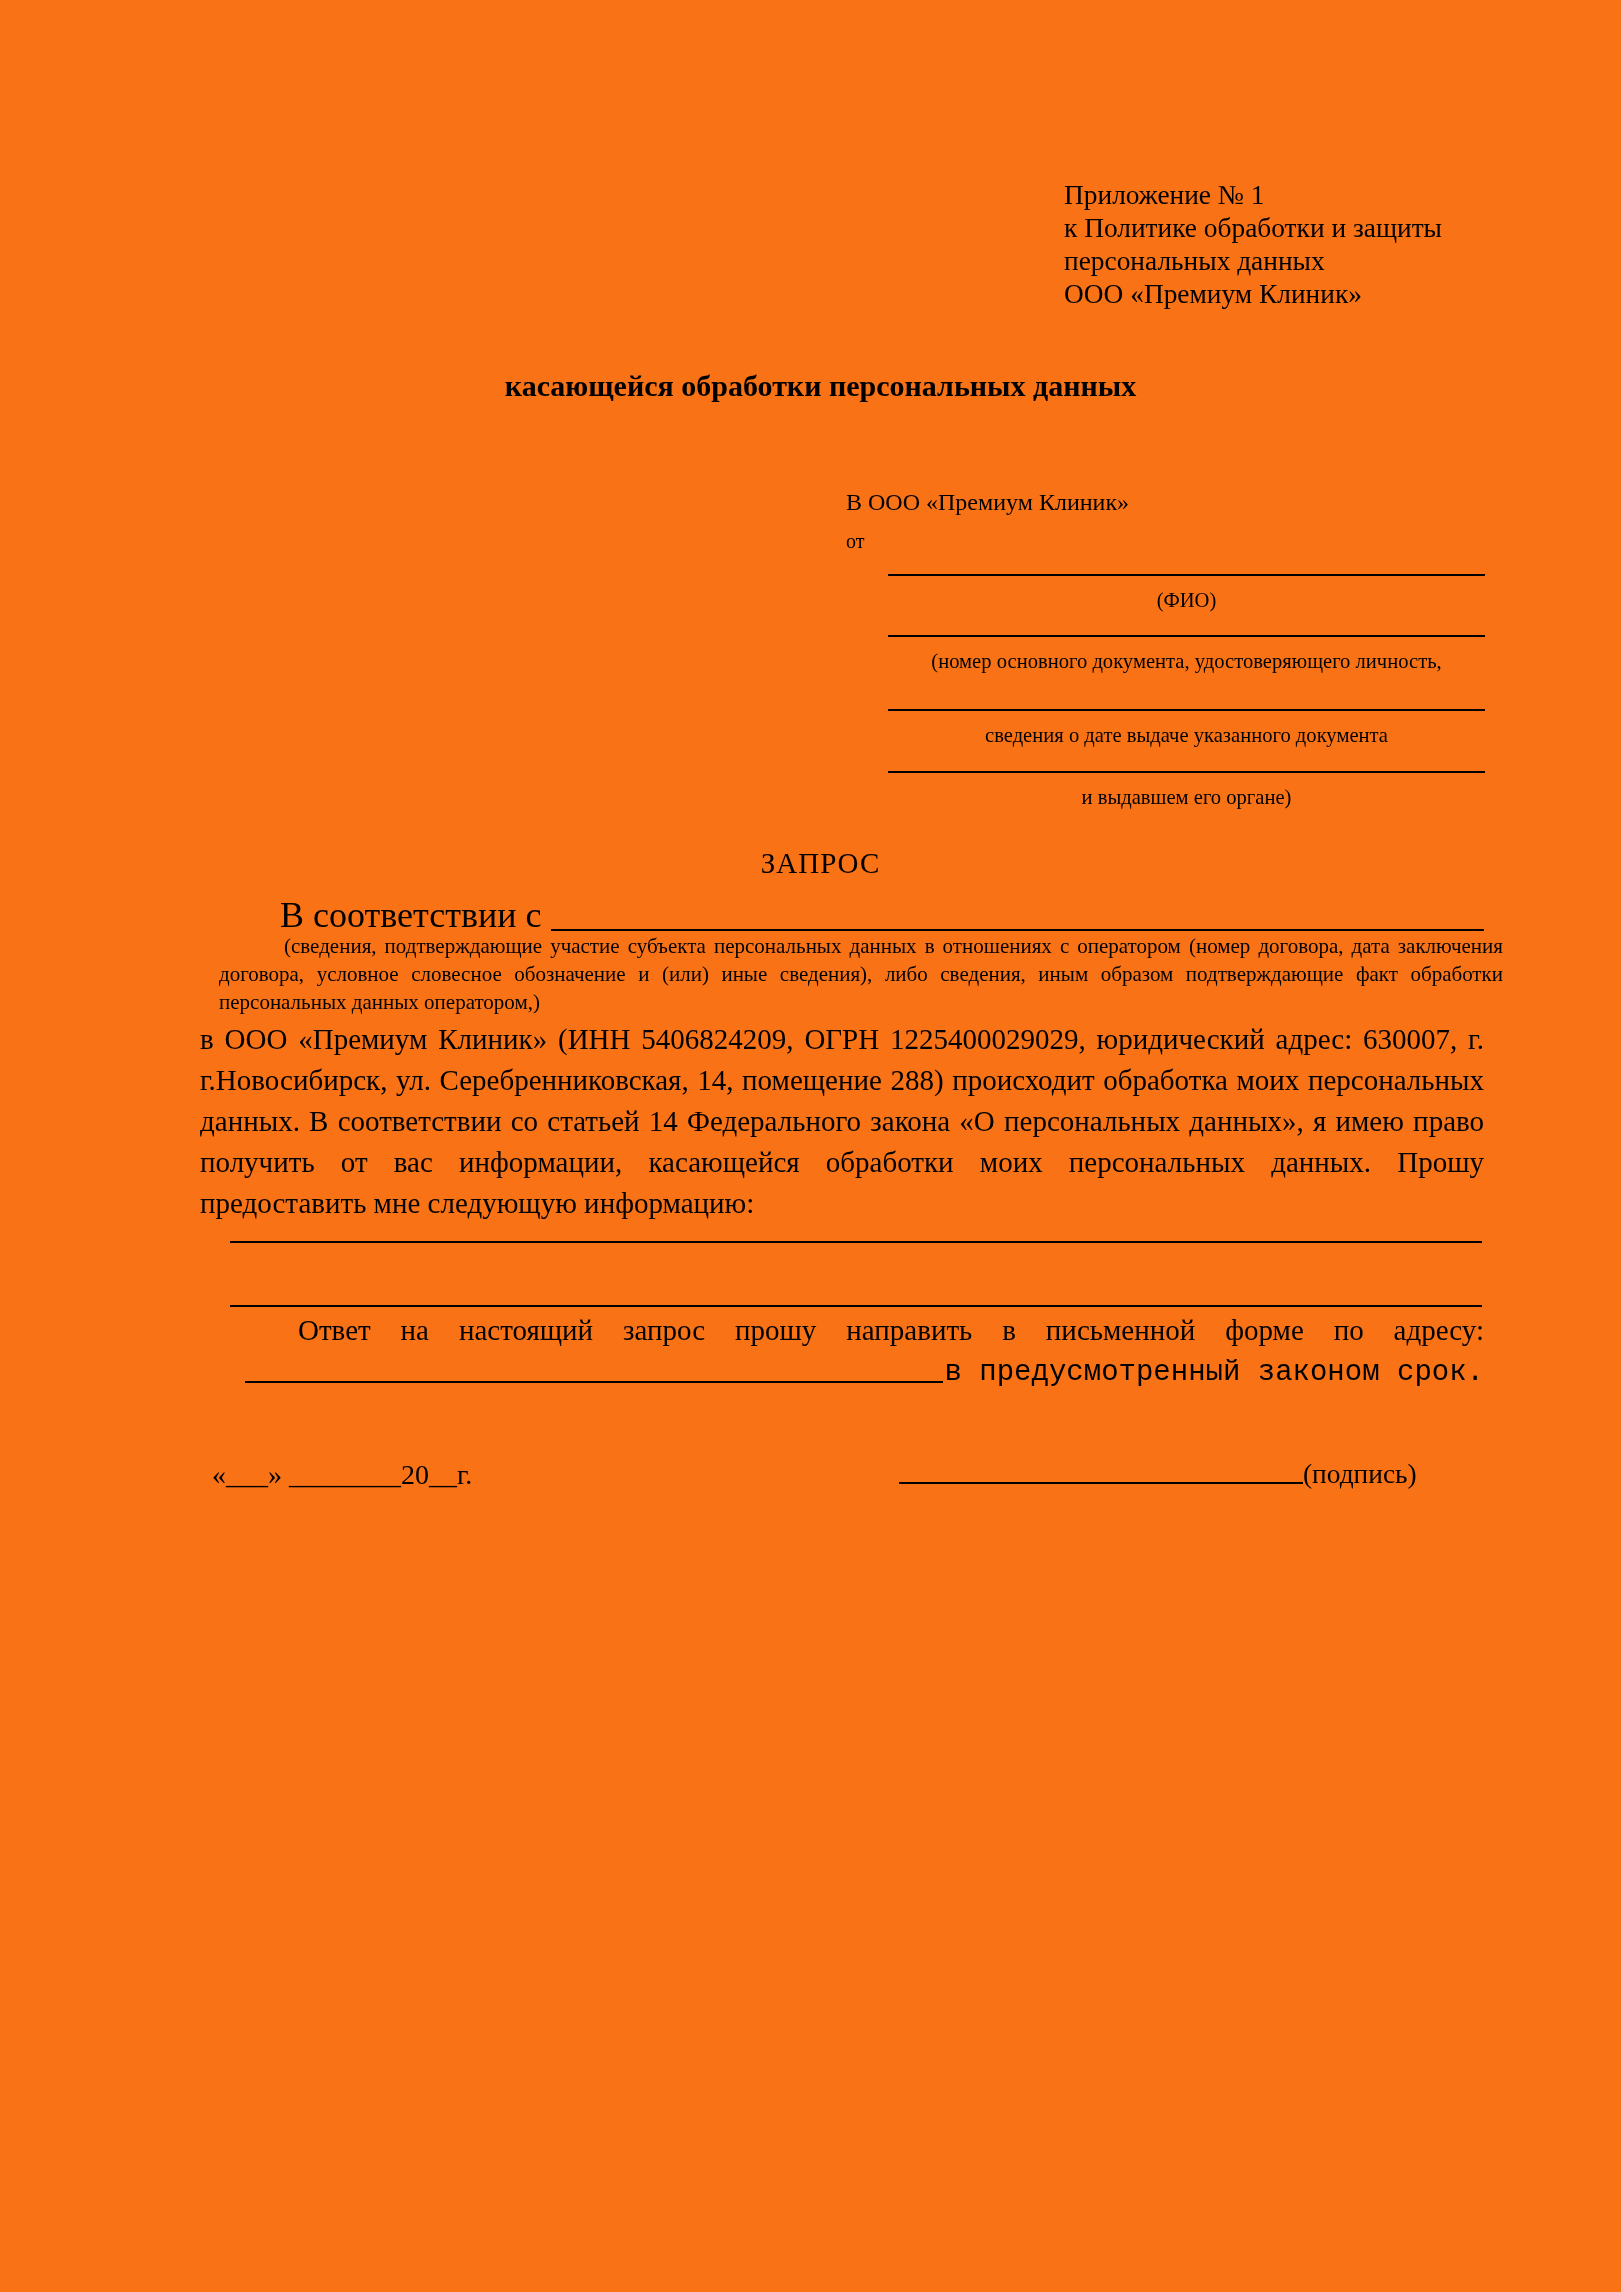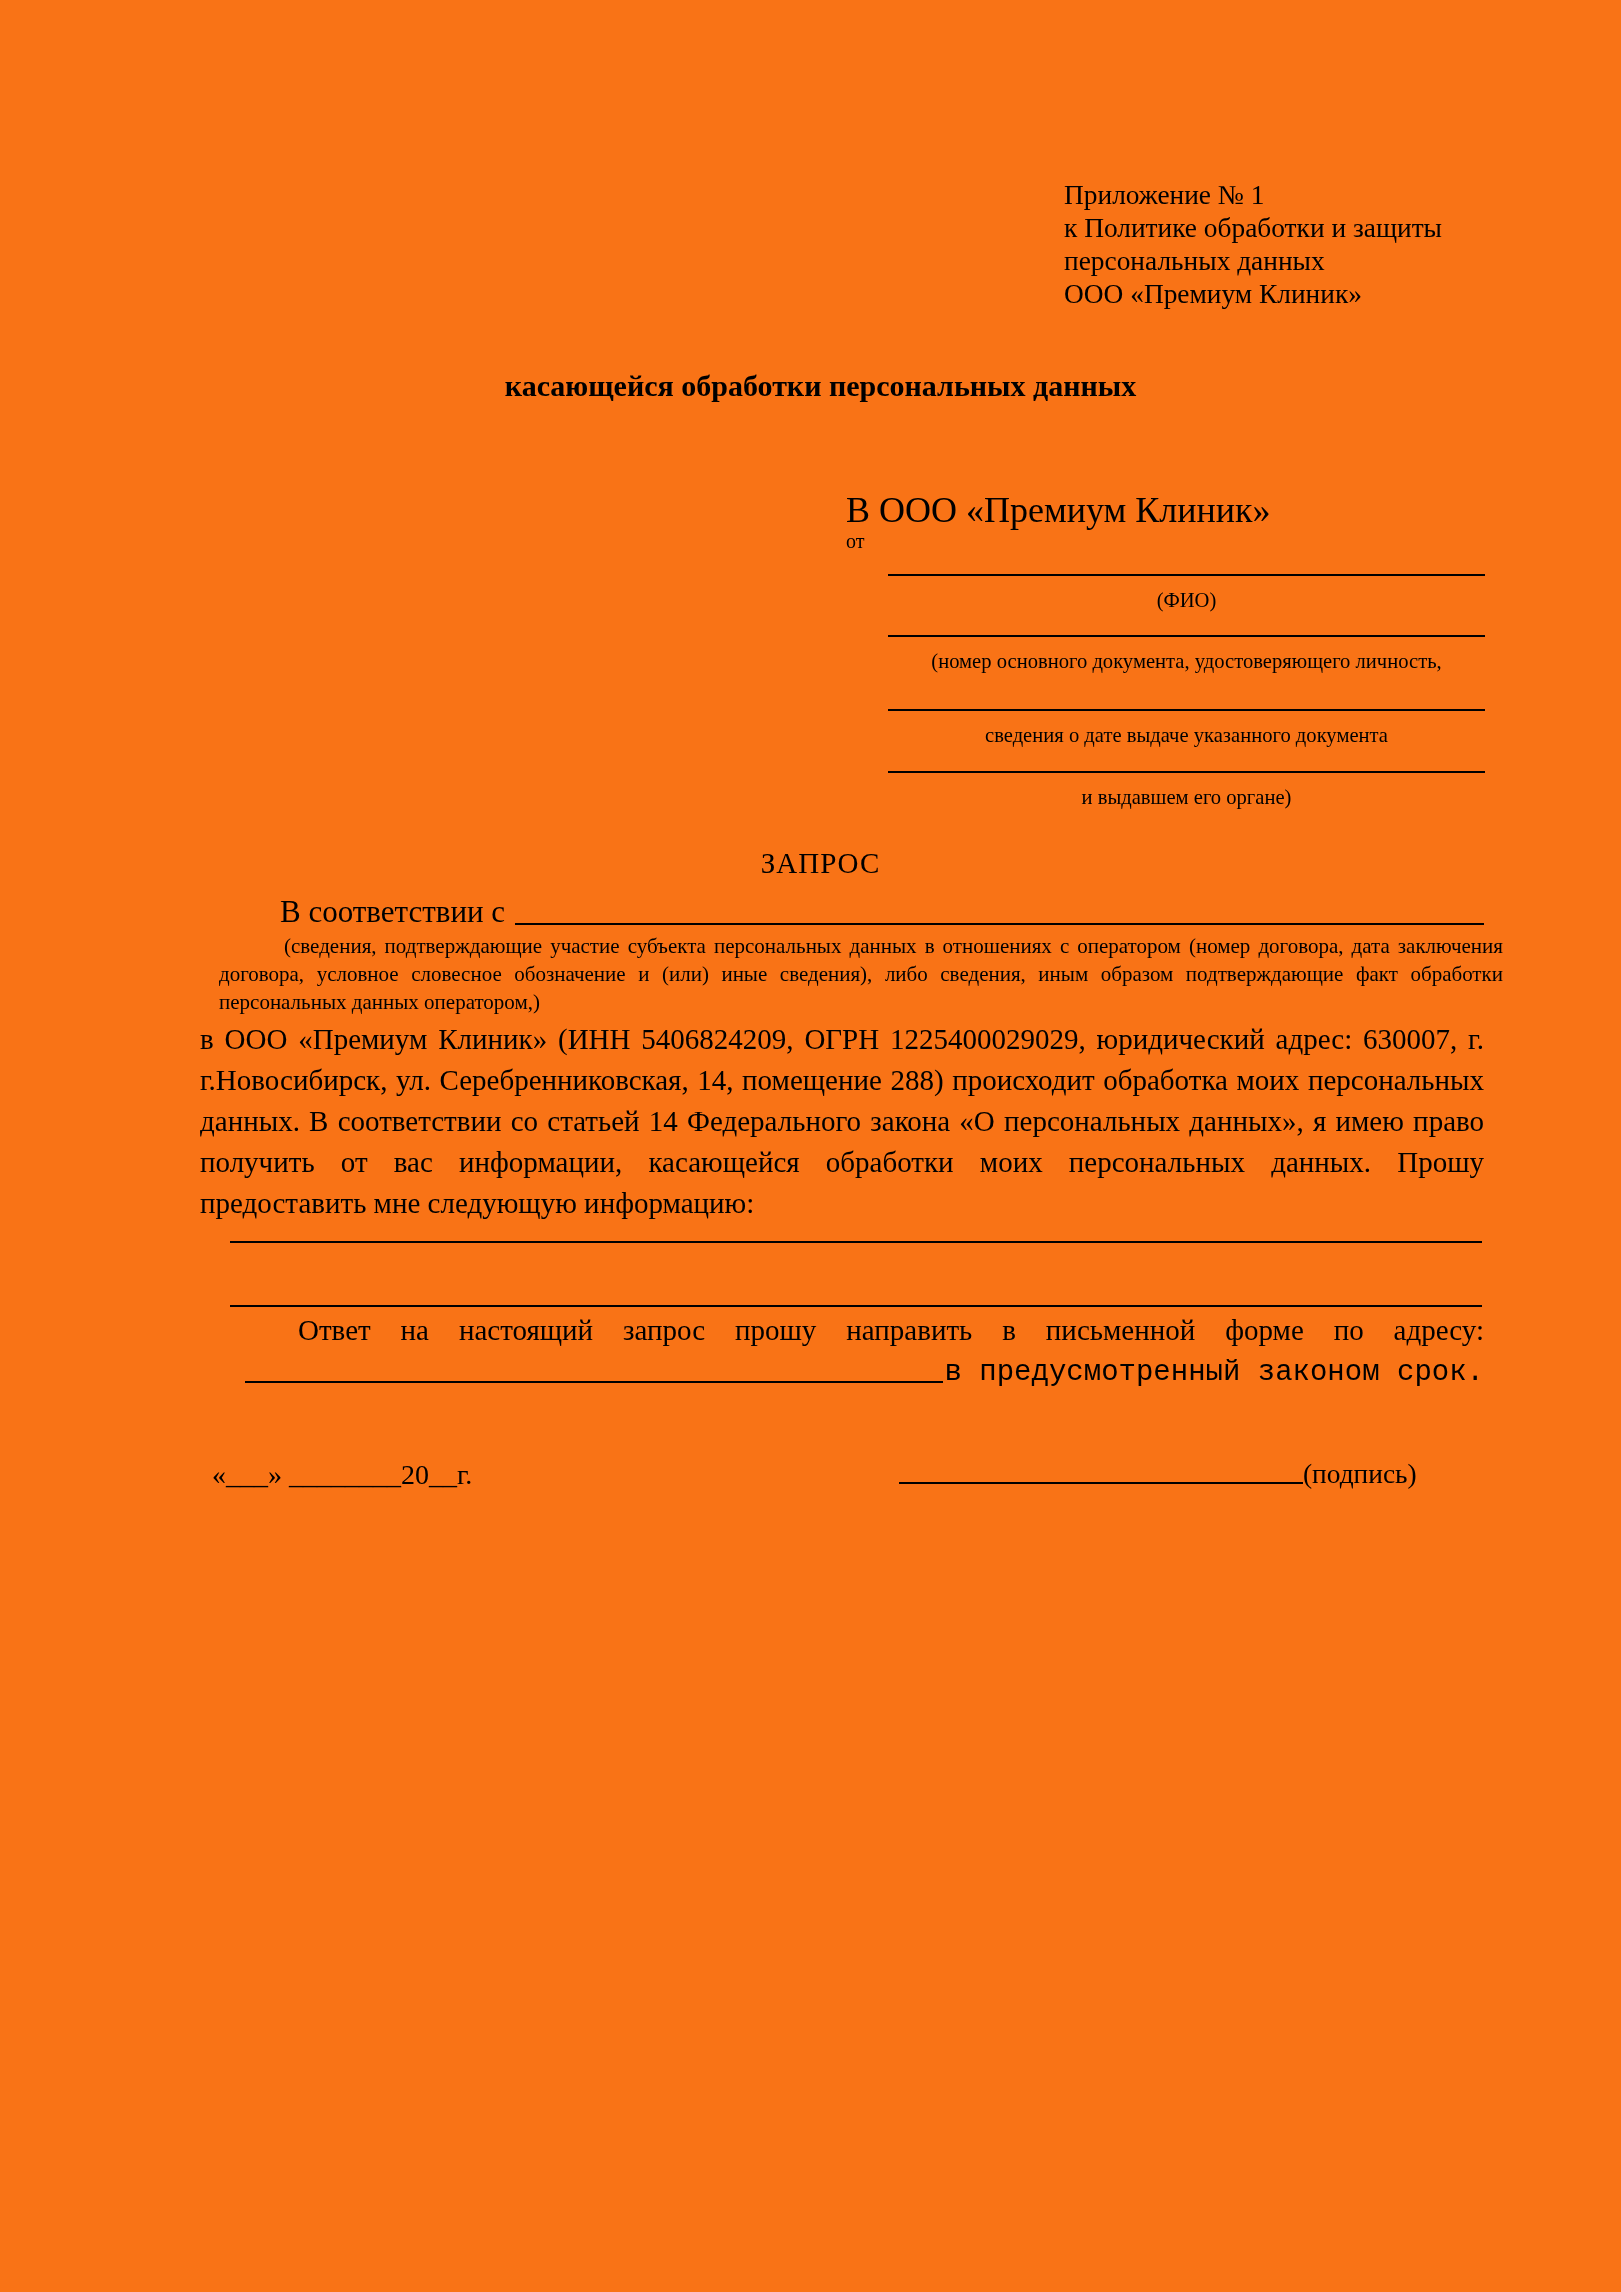--- a/index.html
+++ b/index.html
@@ -37,21 +37,21 @@
     font-size: 30px;
     font-weight: bold;
     line-height: 42px;
   }
 
   
   .addr-to {
     position: absolute;
     left: 846px;
     top: 489px;
-    font-size: 36px;
+    font-size: 24px;
     white-space: nowrap;
   }
   .addr-from {
     position: absolute;
     left: 846px;
     top: 530px;
     font-size: 20px;
     text-align: right;
   }
   .field {
@@ -81,21 +81,21 @@
     font-size: 29px;
     letter-spacing: 1px;
   }
   .intro {
     position: absolute;
     left: 200px;
     top: 894px;
     width: 1284px;
     display: flex;
     align-items: flex-end;
-    font-size: 31px;
+    font-size: 36px;
   }
   .intro .txt {
     padding-left: 80px;
     white-space: nowrap;
   }
   .intro .fill {
     flex: 1;
     border-bottom: 2.9px solid #000;
     margin: 0 0 4.9px 9.8px;
   }

